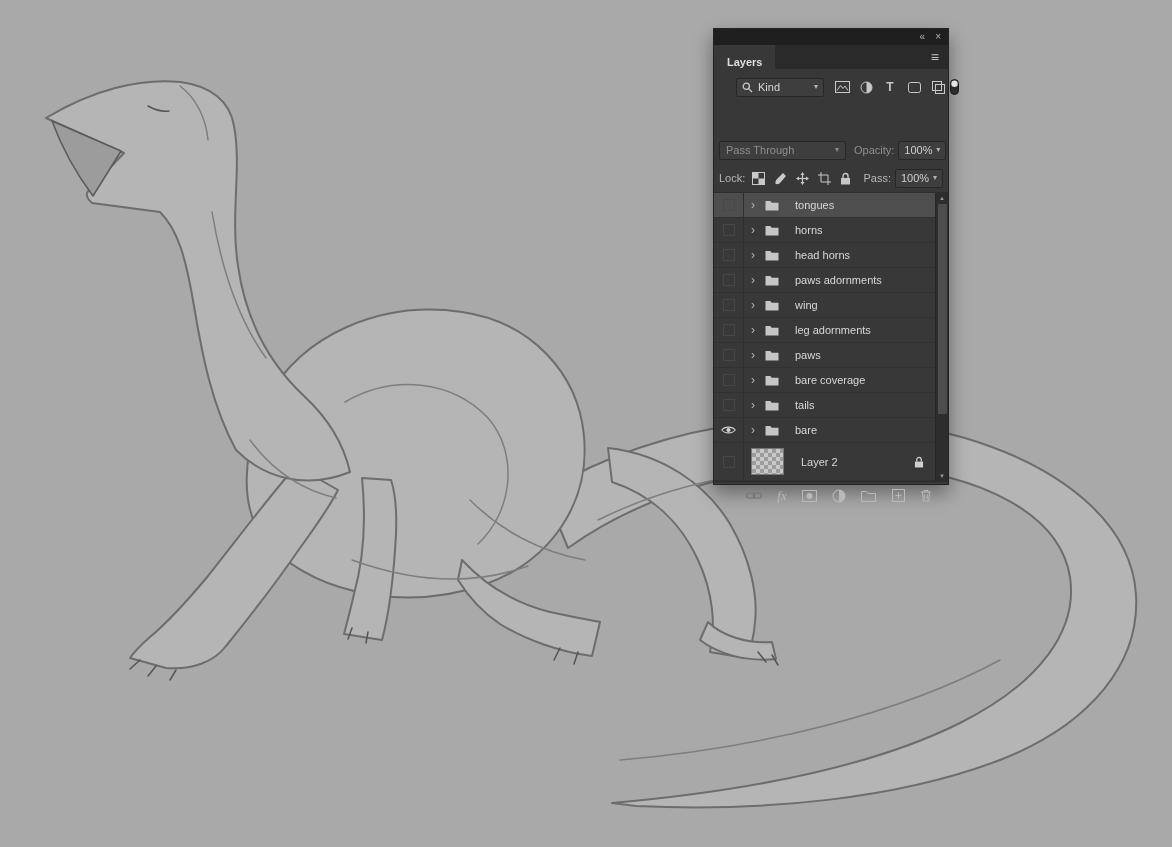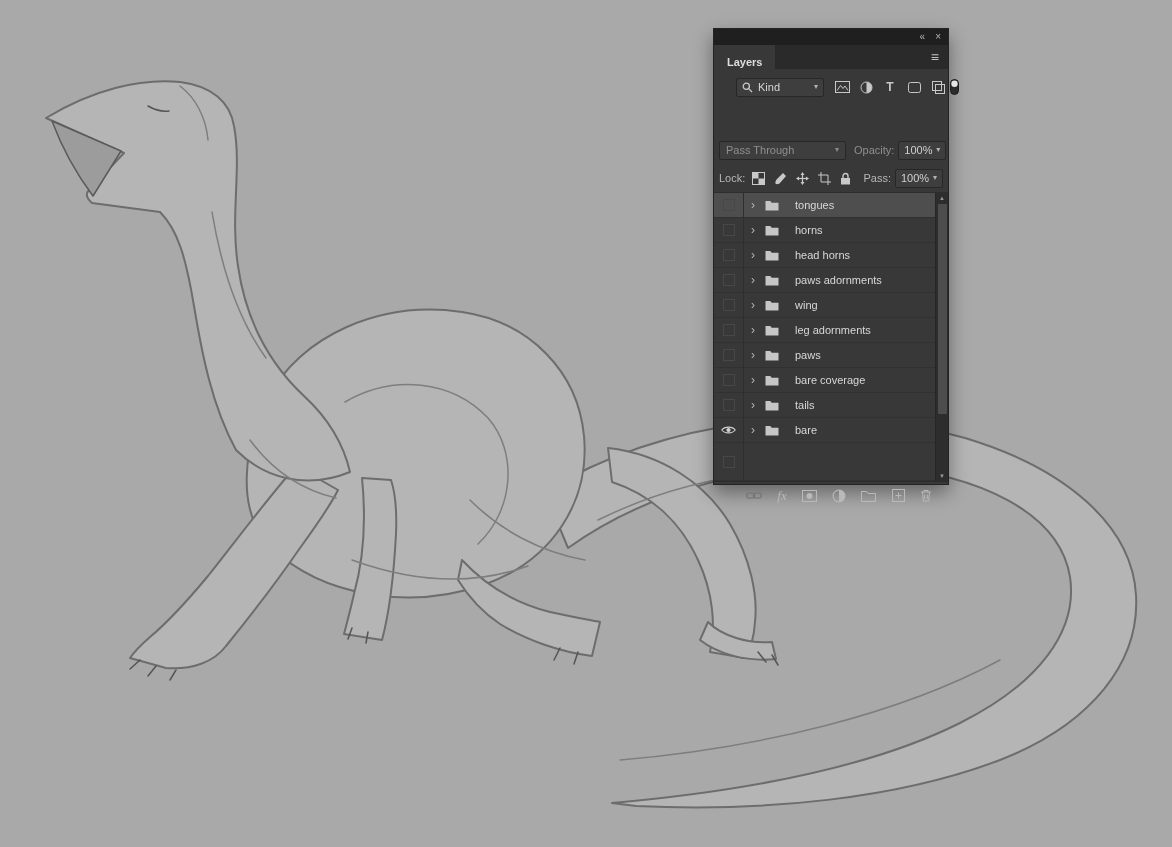--- a/index.html
+++ b/index.html
@@ -395,20 +395,30 @@
                 <path d="M0.5 10.5 V1 h4.8 l1.4 1.8 h6.8 v7.7 Z" fill="#c6c6c6"></path>
               </svg>
             </span>
             <span class="layer-label">bare</span>
           </div>
         </div>
         <div class="layer-row pixel-row">
           <div class="vis-cell">
             <span class="vis-empty"></span>
           </div>
+          <div class="row-content">
+            <span class="thumb checker"></span>
+            <span class="layer-label">Layer 2</span>
+            <span class="row-lock">
+              <svg width="10" height="12" viewBox="0 0 11 13">
+                <rect x="1" y="6" width="9" height="6.5" fill="currentColor"></rect>
+                <path d="M3 6 V4 a2.5 2.5 0 0 1 5 0 v2" fill="none" stroke="currentColor" stroke-width="1.4"></path>
+              </svg>
+            </span>
+          </div>
         </div>
       </div>
     <div class="scrollbar">
       <span class="scroll-arrow">▲</span>
       <span class="scroll-thumb"></span>
       <span class="scroll-spacer"></span>
       <span class="scroll-arrow">▼</span>
     </div>
   </div>
 

